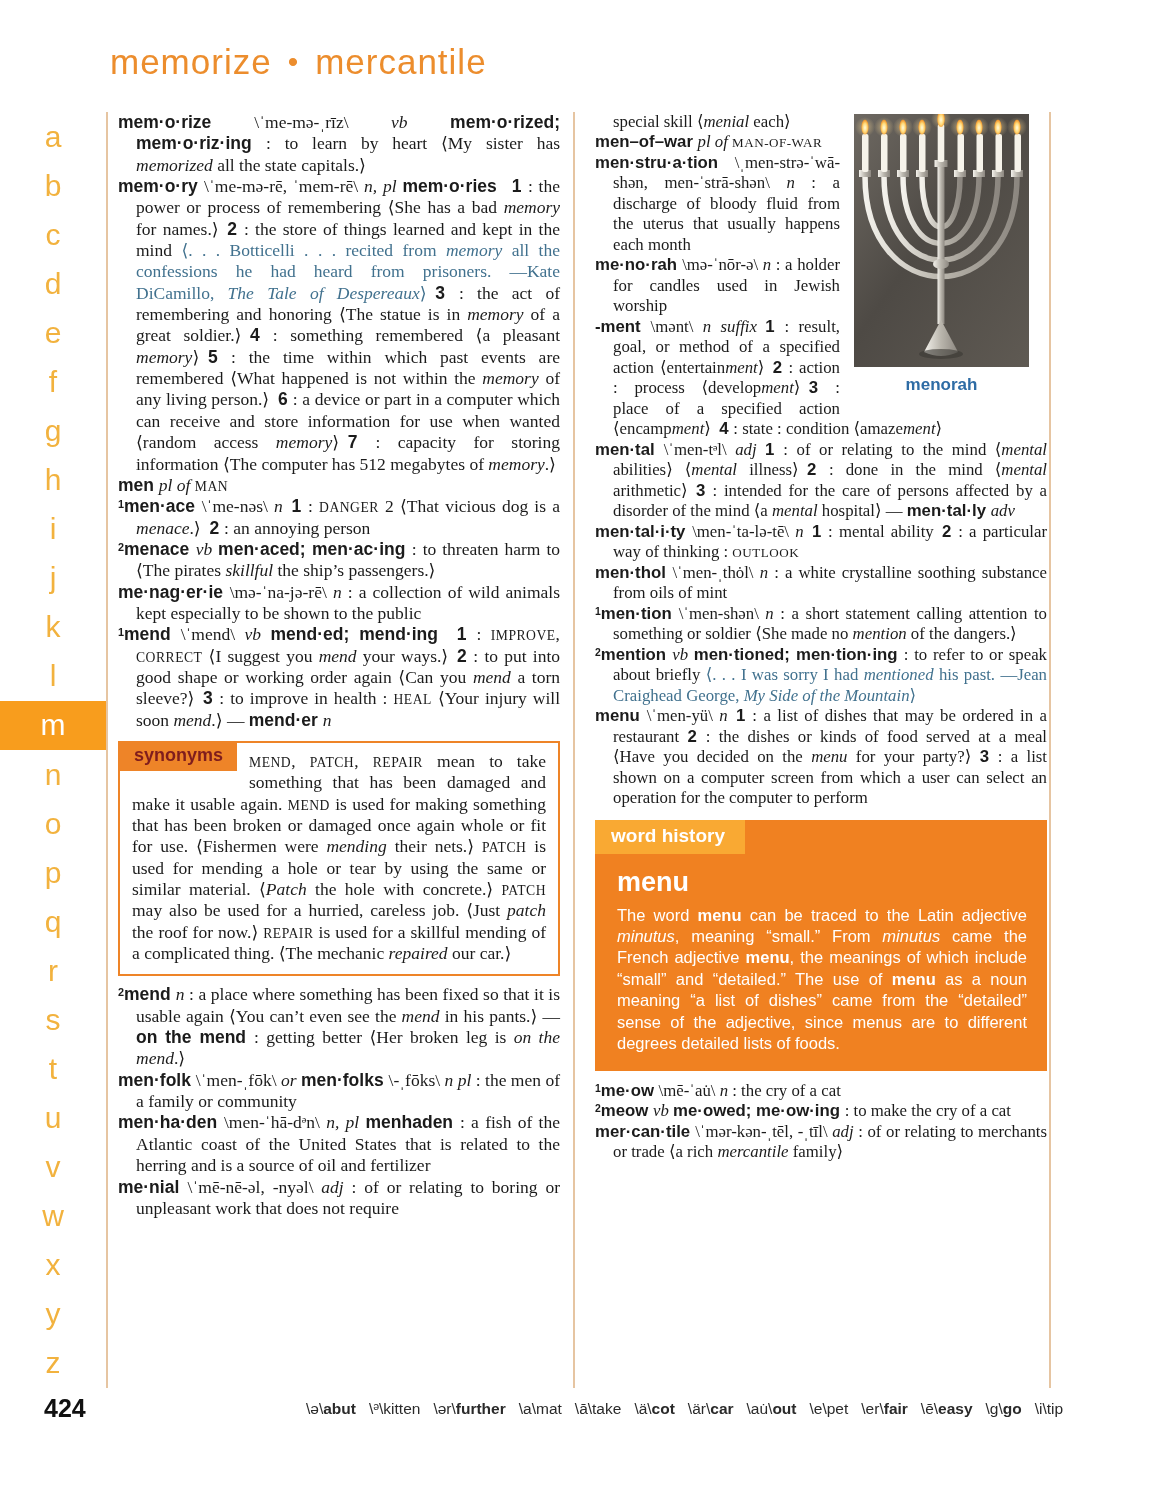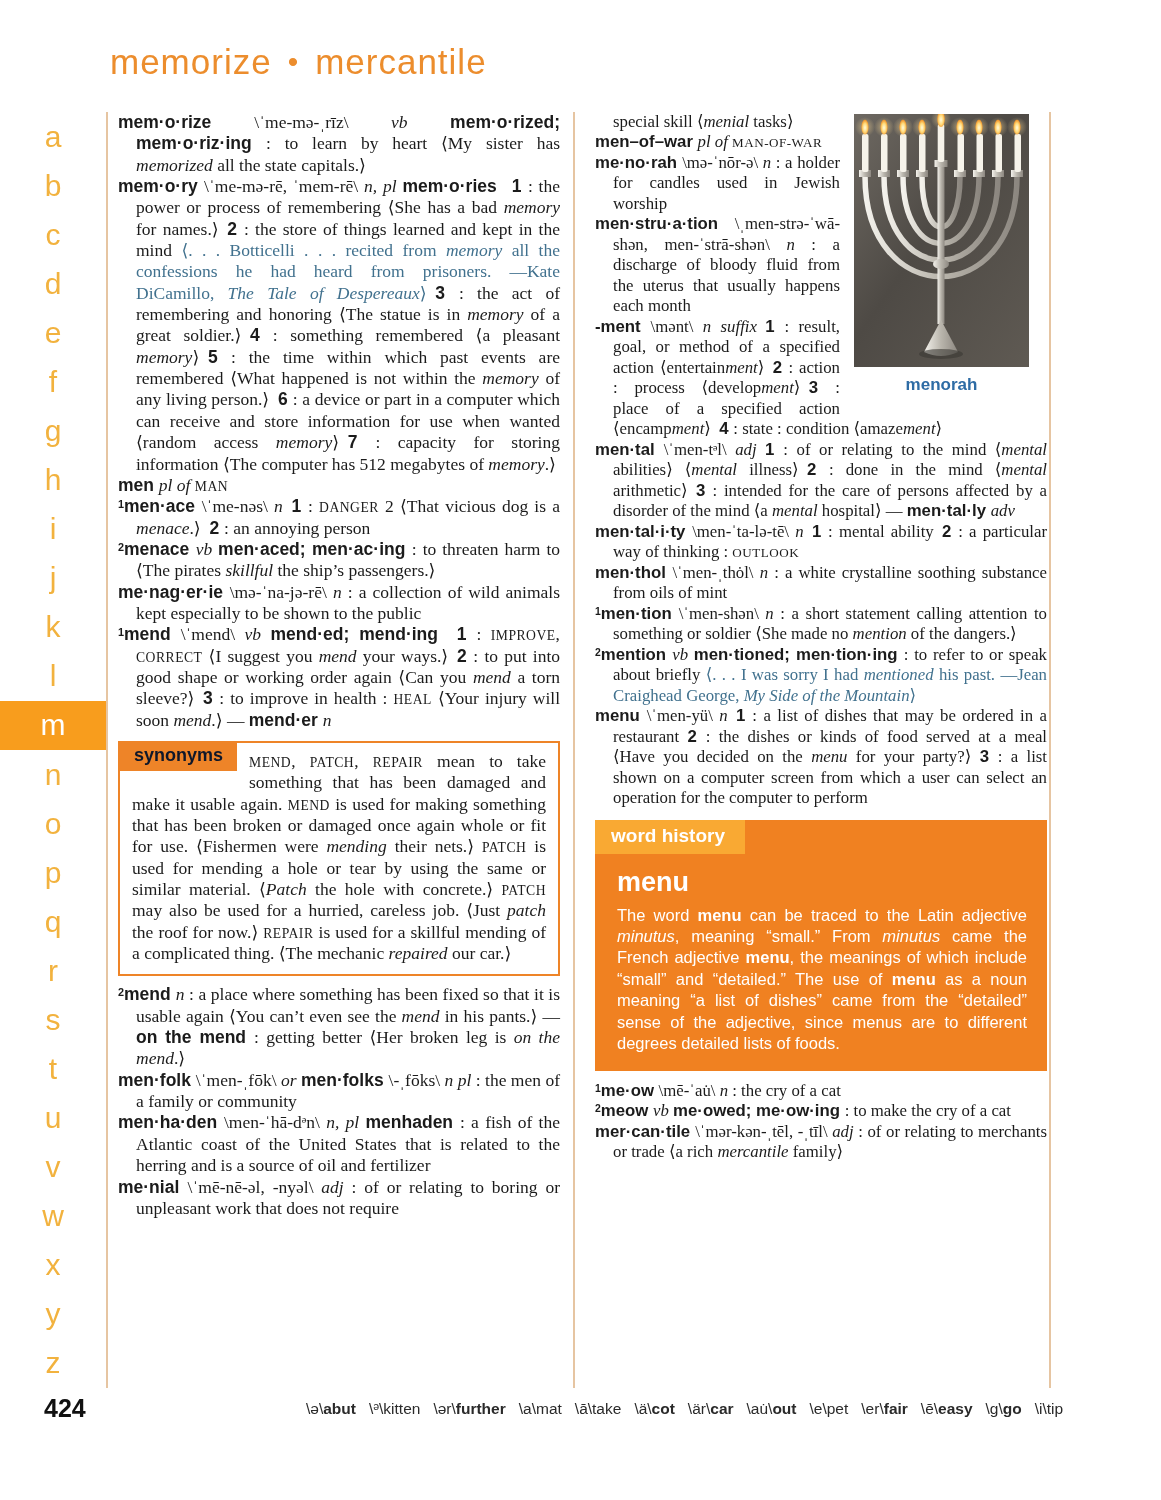--- a/index.html
+++ b/index.html
@@ -31,21 +31,21 @@
   .seg-b{font-family:"Liberation Sans","DejaVu Sans",sans-serif;font-weight:700;}
   .seg-i{font-style:italic;}
   .seg-sc{font-size:0.78em;letter-spacing:0.5px;}
   .seg-q{color:#41718e;}
   .seg-qi{color:#41718e;font-style:italic;}
   .seg-sup{font-family:"Liberation Sans","DejaVu Sans",sans-serif;font-weight:700;
         font-size:0.62em;position:relative;top:-0.38em;}
 
   
   .syn-box{border:2px solid #ee8428;margin:10px 0 8px;padding:8px 12px 10px;}
-  .syn-label{float:left;background:#ee8428;color:#0f172a;
+  .syn-label{float:left;background:#ee8428;color:#7f1d1d;
         font-family:"Liberation Sans","DejaVu Sans",sans-serif;font-weight:700;font-size:18px;
         padding:2px 14px 4px;margin:-8px 12px 2px -12px;}
   .syn-text{text-align:justify;}
 
   
   .wh-box{background:#f08121;margin:12px 0 10px;padding:0 0 16px;}
   .wh-tab{display:inline-block;background:#f9a933;color:#ffffff;
         font-family:"Liberation Sans","DejaVu Sans",sans-serif;font-weight:700;font-size:19px;
         padding:4px 20px 6px 16px;}
   .wh-title{color:#ffffff;font-family:"Liberation Sans","DejaVu Sans",sans-serif;font-weight:700;
@@ -202,24 +202,24 @@
             <ellipse cx="125" cy="13" rx="3.6" ry="7.5" fill="url(#flame)"></ellipse>
           <ellipse cx="144" cy="13" rx="3.6" ry="7.5" fill="url(#flame)"></ellipse>
             <ellipse cx="163" cy="13" rx="3.6" ry="7.5" fill="url(#flame)"></ellipse>
           <ellipse cx="87" cy="5" rx="3.8" ry="8" fill="url(#flame)"></ellipse>
         </g>
         <path d="M87 206 L70 238 Q87 246 104 238 Z" fill="url(#silv)"></path>
         <ellipse cx="87" cy="240" rx="22" ry="5" fill="#3b3834" opacity="0.6"></ellipse>
       </svg>
       <figcaption>menorah</figcaption>
     </figure>
-  <div class="entry cont"><span class="seg-p">special skill ⟨</span><span class="seg-i">menial</span><span class="seg-p"> tasks⟩</span></div>
+  <div class="entry cont"><span class="seg-p">special skill ⟨</span><span class="seg-i">menial</span><span class="seg-p"> each⟩</span></div>
       <div class="entry"><span class="seg-b">men–of–war </span><span class="seg-i">pl of </span><span class="seg-sc">MAN-OF-WAR</span></div>
+      <div class="entry"><span class="seg-b">men·stru·a·tion </span><span class="seg-p">\ˌmen-strə-ˈwā-shən, men-ˈstrā-shən\ </span><span class="seg-i">n </span><span class="seg-p">: a discharge of bloody fluid from the uterus that usually happens each month</span></div>
       <div class="entry"><span class="seg-b">me·no·rah </span><span class="seg-p">\mə-ˈnōr-ə\ </span><span class="seg-i">n </span><span class="seg-p">: a holder for candles used in Jewish worship</span></div>
-      <div class="entry"><span class="seg-b">men·stru·a·tion </span><span class="seg-p">\ˌmen-strə-ˈwā-shən, men-ˈstrā-shən\ </span><span class="seg-i">n </span><span class="seg-p">: a discharge of bloody fluid from the uterus that usually happens each month</span></div>
       <div class="entry"><span class="seg-b">-ment </span><span class="seg-p">\mənt\ </span><span class="seg-i">n suffix</span><span class="seg-p"> </span><span class="seg-b">1 </span><span class="seg-p">: result, goal, or method of a specified action ⟨entertain</span><span class="seg-i">ment</span><span class="seg-p">⟩ </span><span class="seg-b">2 </span><span class="seg-p">: action : process ⟨develop</span><span class="seg-i">ment</span><span class="seg-p">⟩ </span><span class="seg-b">3 </span><span class="seg-p">: place of a specified action ⟨encamp</span><span class="seg-i">ment</span><span class="seg-p">⟩ </span><span class="seg-b">4 </span><span class="seg-p">: state : condition ⟨amaze</span><span class="seg-i">ment</span><span class="seg-p">⟩</span></div>
       <div class="entry"><span class="seg-b">men·tal </span><span class="seg-p">\ˈmen-tᵊl\ </span><span class="seg-i">adj</span><span class="seg-p"> </span><span class="seg-b">1 </span><span class="seg-p">: of or relating to the mind ⟨</span><span class="seg-i">mental</span><span class="seg-p"> abilities⟩ ⟨</span><span class="seg-i">mental</span><span class="seg-p"> illness⟩ </span><span class="seg-b">2 </span><span class="seg-p">: done in the mind ⟨</span><span class="seg-i">mental</span><span class="seg-p"> arithmetic⟩ </span><span class="seg-b">3 </span><span class="seg-p">: intended for the care of persons affected by a disorder of the mind ⟨a </span><span class="seg-i">mental</span><span class="seg-p"> hospital⟩ — </span><span class="seg-b">men·tal·ly </span><span class="seg-i">adv</span></div>
       <div class="entry"><span class="seg-b">men·tal·i·ty </span><span class="seg-p">\men-ˈta-lə-tē\ </span><span class="seg-i">n</span><span class="seg-p"> </span><span class="seg-b">1 </span><span class="seg-p">: mental ability </span><span class="seg-b">2 </span><span class="seg-p">: a particular way of thinking : </span><span class="seg-sc">OUTLOOK</span></div>
       <div class="entry"><span class="seg-b">men·thol </span><span class="seg-p">\ˈmen-ˌthȯl\ </span><span class="seg-i">n </span><span class="seg-p">: a white crystalline soothing substance from oils of mint</span></div>
       <div class="entry"><span class="seg-sup">1</span><span class="seg-b">men·tion </span><span class="seg-p">\ˈmen-shən\ </span><span class="seg-i">n </span><span class="seg-p">: a short statement calling attention to something or soldier ⟨She made no </span><span class="seg-i">mention</span><span class="seg-p"> of the dangers.⟩</span></div>
       <div class="entry"><span class="seg-sup">2</span><span class="seg-b">mention </span><span class="seg-i">vb </span><span class="seg-b">men·tioned; men·tion·ing </span><span class="seg-p">: to refer to or speak about briefly </span><span class="seg-q">⟨. . . I was sorry I had </span><span class="seg-qi">mentioned</span><span class="seg-q"> his past. —Jean Craighead George, </span><span class="seg-qi">My Side of the Mountain</span><span class="seg-q">⟩</span></div>
       <div class="entry"><span class="seg-b">menu </span><span class="seg-p">\ˈmen-yü\ </span><span class="seg-i">n</span><span class="seg-p"> </span><span class="seg-b">1 </span><span class="seg-p">: a list of dishes that may be ordered in a restaurant </span><span class="seg-b">2 </span><span class="seg-p">: the dishes or kinds of food served at a meal ⟨Have you decided on the </span><span class="seg-i">menu</span><span class="seg-p"> for your party?⟩ </span><span class="seg-b">3 </span><span class="seg-p">: a list shown on a computer screen from which a user can select an operation for the computer to perform</span></div>
       <div class="wh-box"><div class="wh-tab">word history</div><div class="wh-title">menu</div><div class="wh-body"><span class="seg-p">The word </span><span class="seg-b">menu</span><span class="seg-p"> can be traced to the Latin adjective </span><span class="seg-i">minutus</span><span class="seg-p">, meaning “small.” From </span><span class="seg-i">minutus</span><span class="seg-p"> came the French adjective </span><span class="seg-b">menu</span><span class="seg-p">, the meanings of which include “small” and “detailed.” The use of </span><span class="seg-b">menu</span><span class="seg-p"> as a noun meaning “a list of dishes” came from the “detailed” sense of the adjective, since menus are to different degrees detailed lists of foods.</span></div></div>
       <div class="entry"><span class="seg-sup">1</span><span class="seg-b">me·ow </span><span class="seg-p">\mē-ˈau̇\ </span><span class="seg-i">n </span><span class="seg-p">: the cry of a cat</span></div>
       <div class="entry"><span class="seg-sup">2</span><span class="seg-b">meow </span><span class="seg-i">vb </span><span class="seg-b">me·owed; me·ow·ing </span><span class="seg-p">: to make the cry of a cat</span></div>

